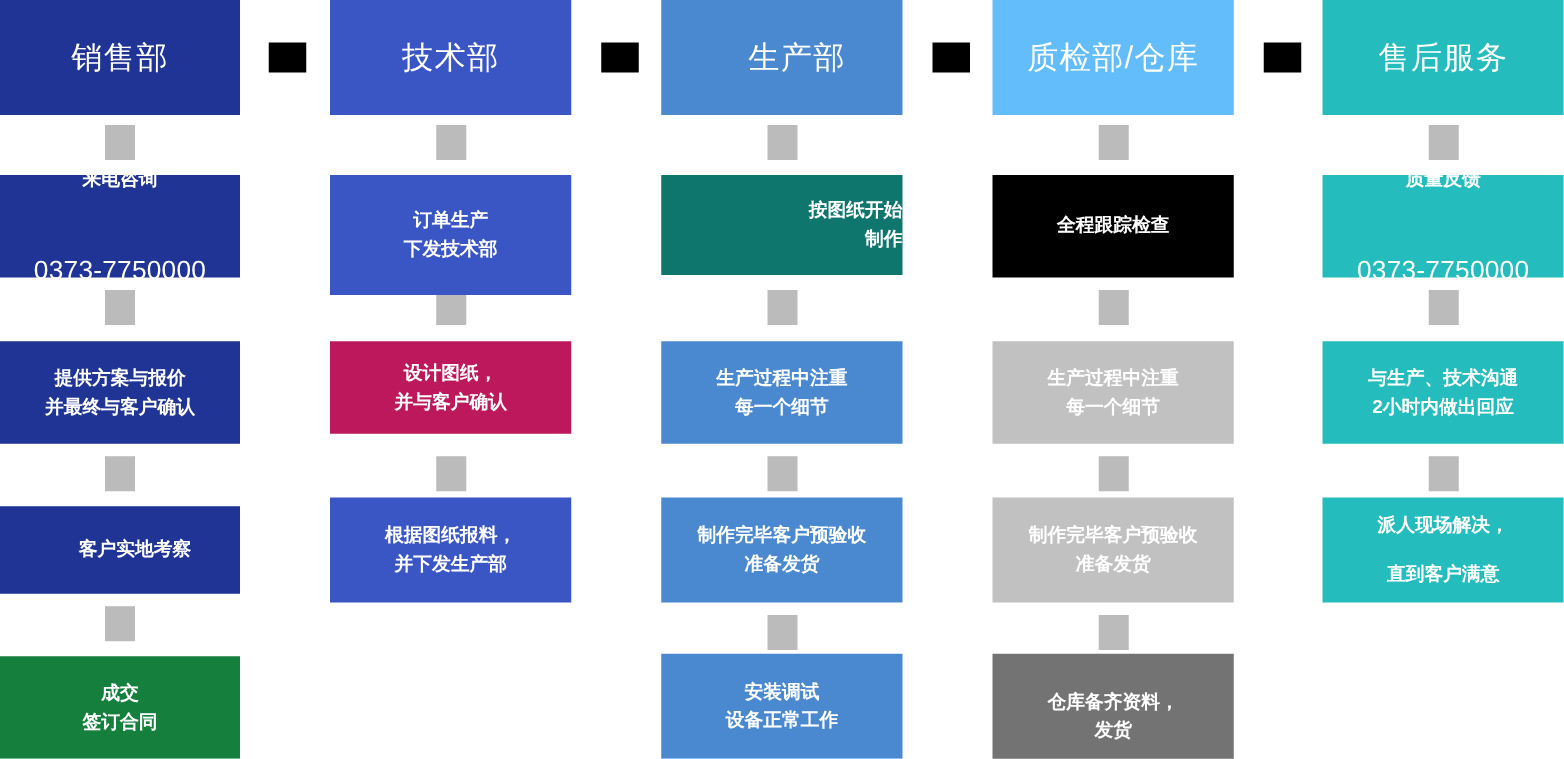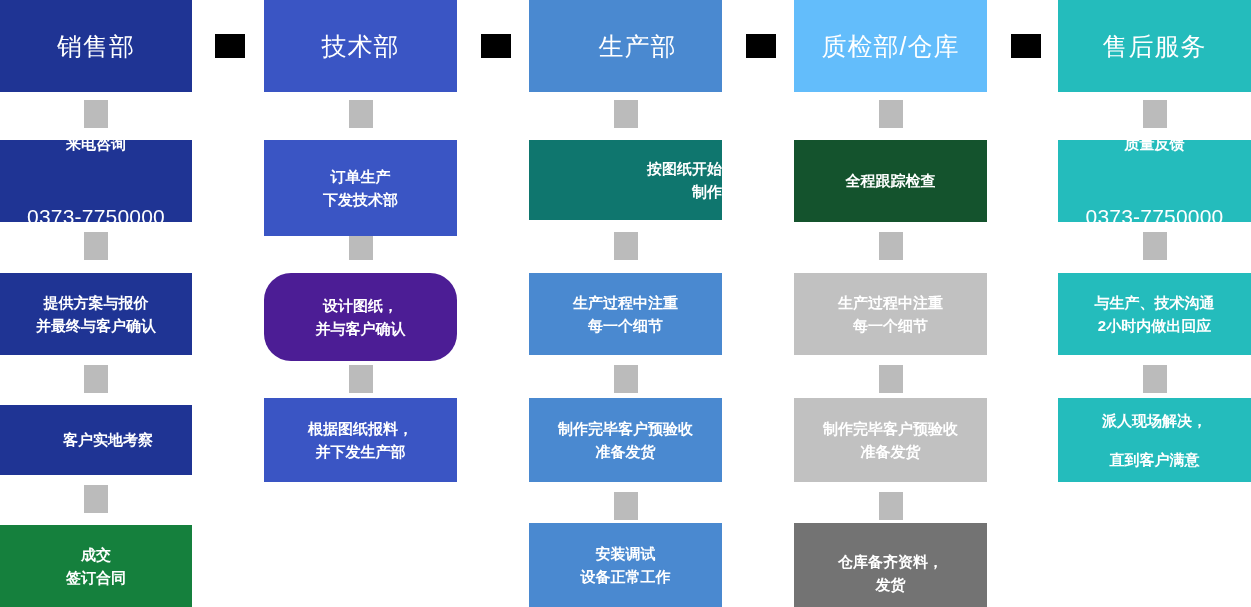--- a/index.html
+++ b/index.html
@@ -107,21 +107,21 @@
     <div class="arrow-marker" style="left: 215px; width: 30px; background: rgb(0, 0, 0);"></div>
     <div class="column" style="left: 264px; width: 193px;">
       <div class="col-header" style="background: rgb(58, 85, 196);">技术部</div>
       <div class="connector" style="top: 100px; background: rgb(187, 187, 187);"></div>
       <div class="connector" style="top: 232px; background: rgb(187, 187, 187);"></div>
       <div class="connector" style="top: 365px; background: rgb(187, 187, 187);"></div>
       <div class="cell" style="top: 140px; height: 96px; background: rgb(58, 85, 196);">
         <span class="line">订单生产</span>
         <span class="line">下发技术部</span>
       </div>
-      <div class="cell" style="top: 273px; height: 88px; background: #4c1d95; border-radius: 27px;">
+      <div class="cell" style="top: 273px; height: 74px; background: #be185d;">
         <span class="line">设计图纸，</span>
         <span class="line">并与客户确认</span>
       </div>
       <div class="cell" style="top: 398px; height: 84px; background: rgb(58, 85, 196);">
         <span class="line">根据图纸报料，</span>
         <span class="line">并下发生产部</span>
       </div>
     </div>
     <div class="arrow-marker" style="left: 481px; width: 30px; background: rgb(0, 0, 0);"></div>
     <div class="column" style="left: 529px; width: 193px;">
@@ -147,21 +147,21 @@
         <span class="line">设备正常工作</span>
       </div>
     </div>
     <div class="arrow-marker" style="left: 746px; width: 30px; background: rgb(0, 0, 0);"></div>
     <div class="column" style="left: 794px; width: 193px;">
       <div class="col-header" style="background: rgb(99, 189, 251);">质检部/仓库</div>
       <div class="connector" style="top: 100px; background: rgb(187, 187, 187);"></div>
       <div class="connector" style="top: 232px; background: rgb(187, 187, 187);"></div>
       <div class="connector" style="top: 365px; background: rgb(187, 187, 187);"></div>
       <div class="connector" style="top: 492px; background: rgb(187, 187, 187);"></div>
-      <div class="cell" style="top: 140px; height: 82px; background: #14532d;">
+      <div class="cell" style="top: 140px; height: 82px; background: #000000;">
         <span class="line">全程跟踪检查</span>
       </div>
       <div class="cell" style="top: 273px; height: 82px; background: rgb(193, 193, 193);">
         <span class="line">生产过程中注重</span>
         <span class="line">每一个细节</span>
       </div>
       <div class="cell" style="top: 398px; height: 84px; background: rgb(193, 193, 193);">
         <span class="line">制作完毕客户预验收</span>
         <span class="line">准备发货</span>
       </div>

